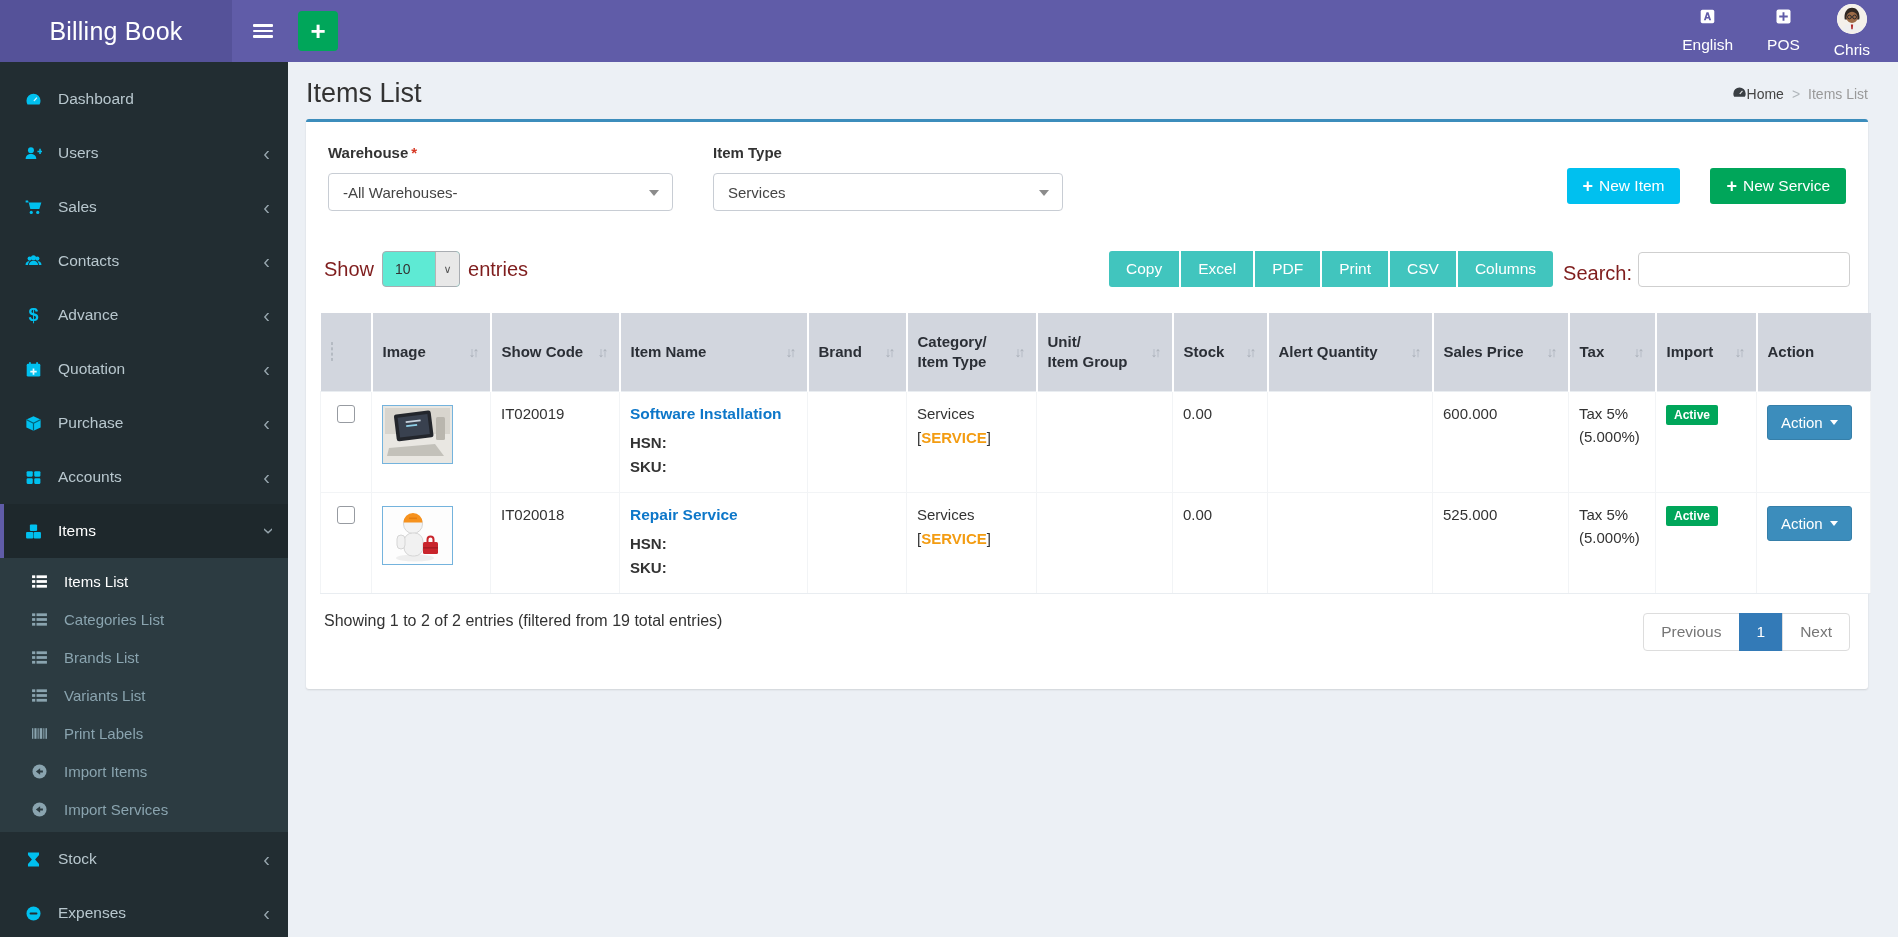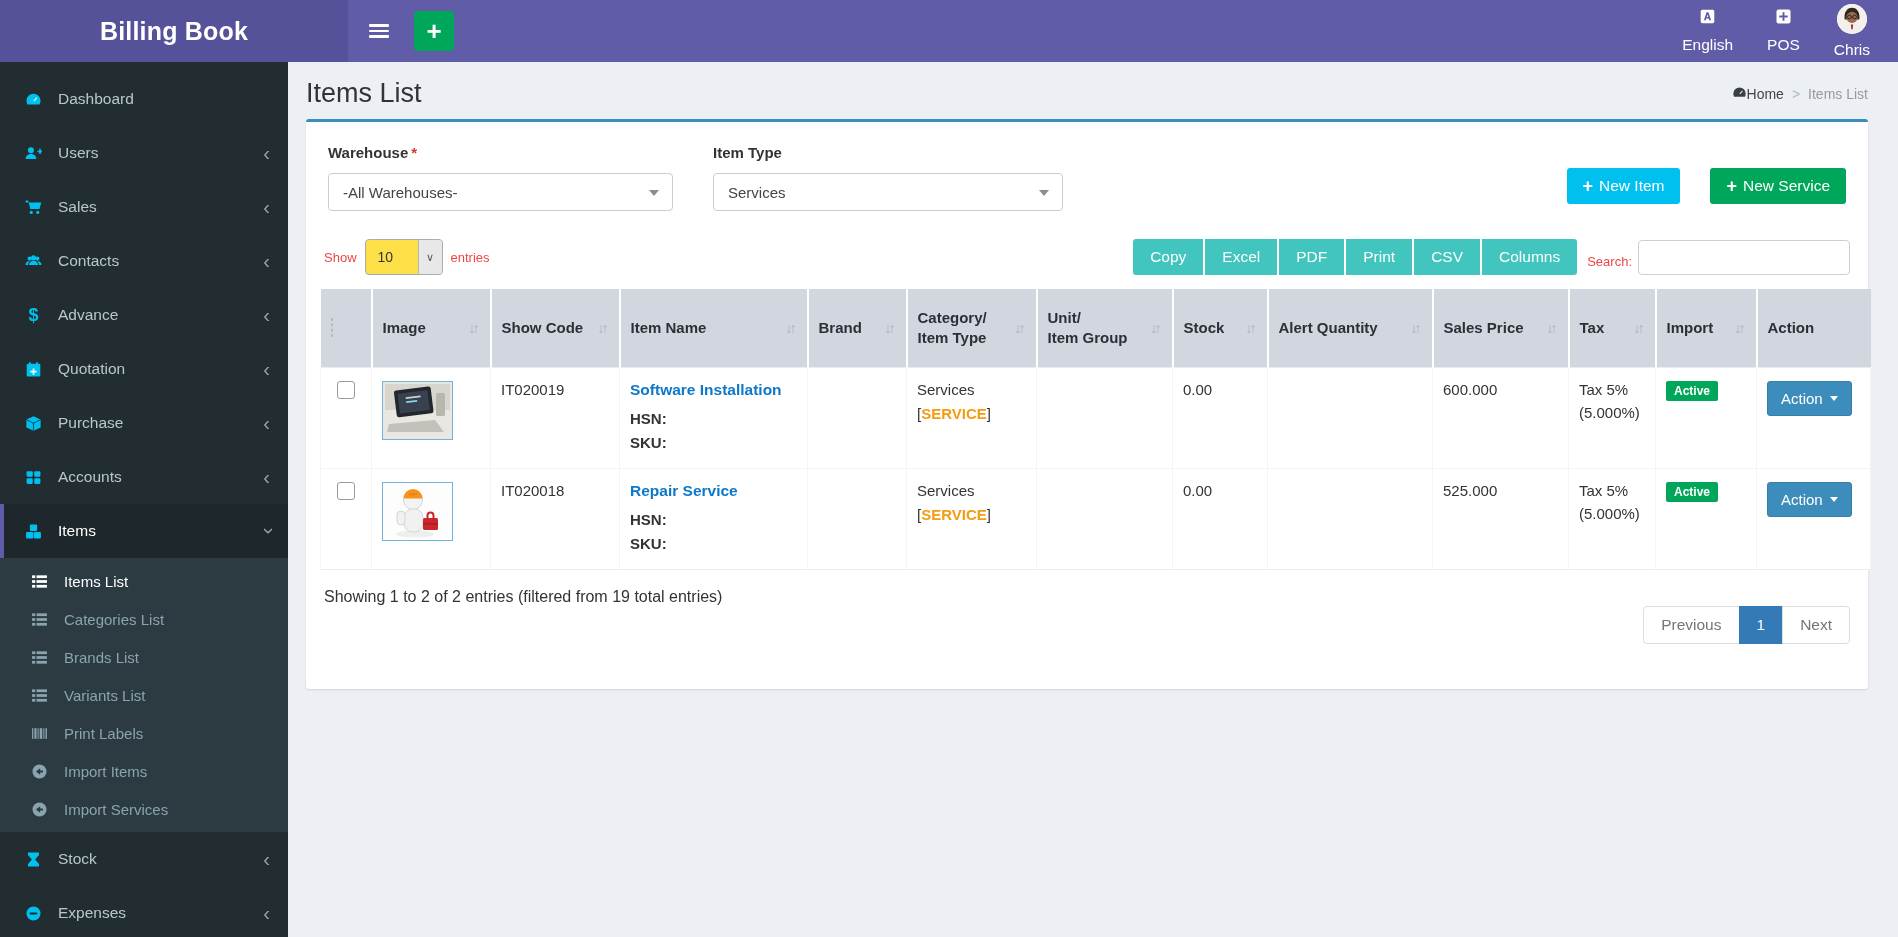--- a/index.html
+++ b/index.html
@@ -1,22 +1,22 @@
 <!DOCTYPE html>
 <html><head>
 <meta charset="utf-8">
 <style>
   * { box-sizing: border-box; margin: 0; padding: 0; }
   html,body { width:1898px; height:937px; overflow:hidden; }
   body { font-family:"Liberation Sans", sans-serif; background:#ecf0f5; color:#333; }
 
   
   .navbar { position:fixed; top:0; left:0; right:0; height:62px; display:flex; align-items:stretch; z-index:10; }
-  .logo { width:348px; background:#555299; color:#fff; display:flex; align-items:center; justify-content:center;
-          font-size:25px; font-weight:bold; letter-spacing:.2px; }
+  .logo { width:232px; background:#555299; color:#fff; display:flex; align-items:center; justify-content:center;
+          font-size:25px; font-weight:normal; letter-spacing:.2px; }
   .nav-main { flex:1; background:#605ca8; display:flex; align-items:center; padding:0 28px 0 14px; }
   .hamburger { width:34px; height:34px; display:flex; flex-direction:column; justify-content:center; gap:3px; cursor:pointer; padding:0 7px; }
   .hamburger i { display:block; height:2.5px; background:#fff; border-radius:1px; }
   .btn-quickadd { width:40px; height:40px; margin-left:18px; background:#00a65a; border-radius:4px; color:#fff;
           font-size:26px; font-weight:bold; display:flex; align-items:center; justify-content:center; cursor:pointer; }
   .nav-right { margin-left:auto; display:flex; align-items:center; gap:34px; color:#fff; font-size:15.5px; }
   .nav-right .nav-item { display:flex; align-items:center; gap:7px; cursor:pointer;flex-direction:column; }
   .nav-right svg { width:17px; height:17px; fill:#fff; }
   .avatar { width:30px; height:30px; border-radius:50%; overflow:hidden; background:#fff; }
   .avatar svg { width:30px; height:30px; }
@@ -62,23 +62,23 @@
          border-left:5px solid transparent; border-right:5px solid transparent; border-top:6px solid #8c8c8c; }
   .filters .right-actions { margin-left:auto; display:flex; gap:30px; }
   .btn { border:none; border-radius:3px; color:#fff; font-size:15.5px; padding:9px 16px; cursor:pointer;
          display:inline-flex; align-items:center; gap:6px; font-family:inherit; }
   .btn .plus { font-weight:bold; font-size:18px; line-height:1; }
   .btn-newitem { background:#00c0ef; }
   .btn-newservice { background:#00a65a; }
 
   
   .controls { display:flex; align-items:center; padding:0 4px; margin-bottom:14px; }
-  .controls .lbl { font-size:13px; color:#ef4444;text-align:center; }
-  .show-select { display:inline-flex; margin:0 8px; border:1px solid #a9adb2; border-radius:4px; overflow:hidden;
-                 height:36px; background:#fde047; cursor:pointer; }
+  .controls .lbl { font-size:20px; color:#7f1d1d;text-align:center; }
+  .show-select { display:inline-flex; margin:12px 8px; border:1px solid #a9adb2; border-radius:4px; overflow:hidden;
+                 height:36px; background:#5eead4; cursor:pointer; }
   .show-select .val { width:52px; display:flex; align-items:center; padding-left:12px; font-size:14px; color:#333; }
   .show-select .arrow { width:24px; background:#e8e8e8; border-left:1px solid #b5b5b5; display:flex;
                  align-items:center; justify-content:center; font-size:11px; color:#555; }
   .export-group { margin-left:auto; display:flex; }
   .export-btn { background:#41c5be; color:#fff; border:none; font-size:15.5px; padding:9px 17px; cursor:pointer;
                 font-family:inherit; border-left:2px solid #fff; }
   .export-btn:first-child { border-left:none; border-radius:3px 0 0 3px; }
   .export-btn:last-child { border-radius:0 3px 3px 0; }
   .search-wrap { display:flex; align-items:center; }
   .search-wrap .lbl { margin:8px 6px 0 10px; }
@@ -108,21 +108,21 @@
   .badge-active { display:inline-block; background:#00a65a; color:#fff; font-size:12px; font-weight:bold;
                 padding:3px 8px; border-radius:2px; }
   .btn-action { background:#3c8dbc; border:1px solid #367fa9; color:#fff; border-radius:3px; padding:8px 13px;
                 font-size:15px; cursor:pointer; display:inline-flex; align-items:center; gap:7px; font-family:inherit; }
   .btn-action .dcaret { width:0; height:0; border-left:4.5px solid transparent; border-right:4.5px solid transparent;
                 border-top:5px solid #fff; }
 
   
   .tfoot-row { display:flex; justify-content:space-between; align-items:flex-start; padding:0 4px; }
   .summary { margin-top:18px; font-size:16px; color:#333; }
-  .pagination { margin-top:36px; display:flex;padding-left:16px; }
+  .pagination { margin-top:19px; display:flex;padding-left:16px; }
   .page-btn { border:1px solid #ddd; background:#fff; color:#767676; font-size:15.5px; padding:9px 17px;
                 cursor:pointer; margin-left:-1px; font-family:inherit; }
   .page-btn:first-child { border-radius:4px 0 0 4px; margin-left:0; }
   .page-btn:last-child { border-radius:0 4px 4px 0; }
   .page-btn.active { background:#337ab7; border-color:#337ab7; color:#fff; }
 </style>
 </head>
 <body>
 
 <header class="navbar">

